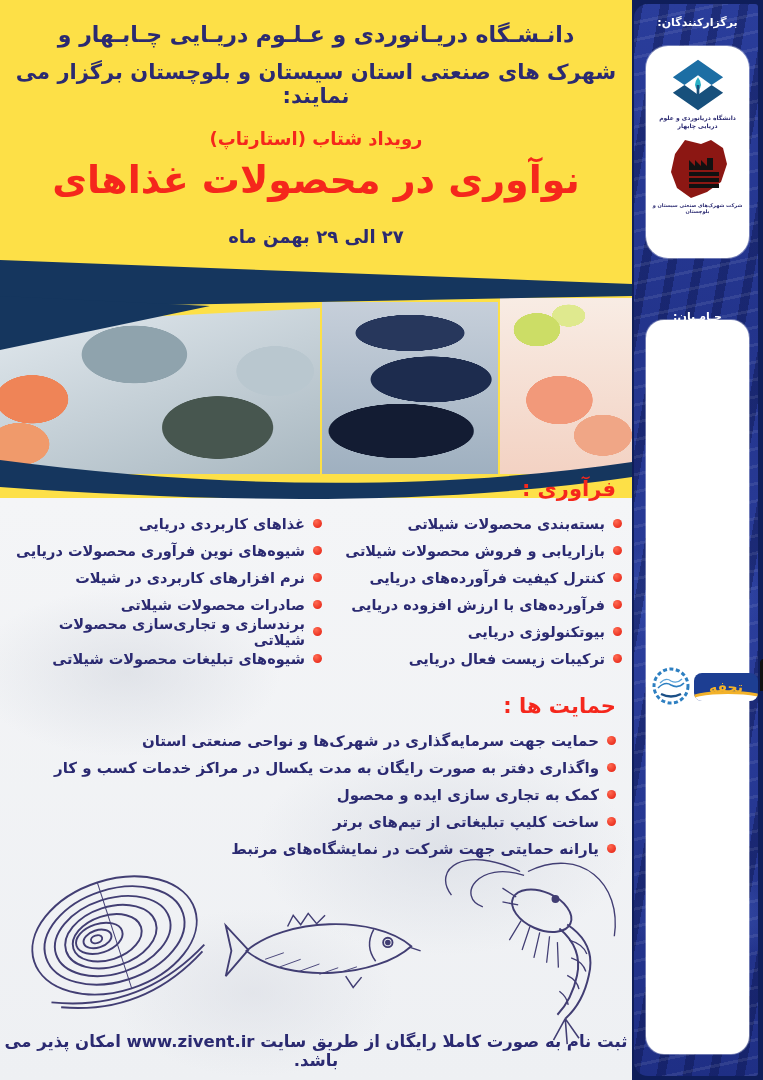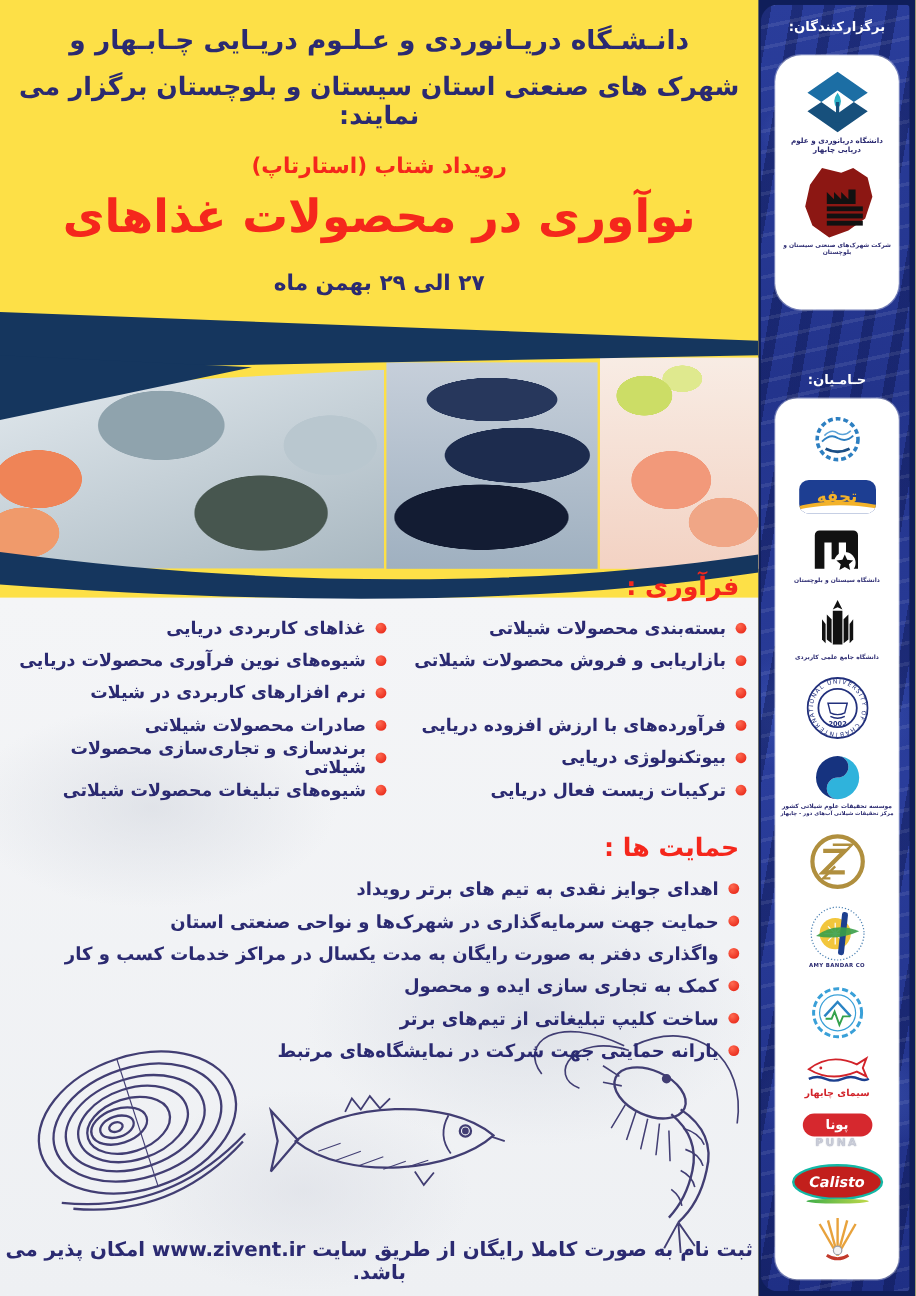--- a/index.html
+++ b/index.html
@@ -79,21 +79,21 @@
       radial-gradient(110px 60px at 60% 85%, rgba(90,120,215,.4), transparent 75%),
       linear-gradient(#2a3d9b,#23348c 30%,#2a3d9b 60%,#1f2f85);}
   .side-label{position:absolute;width:131px;text-align:center;direction:rtl;
               color:#ffffff;font-weight:700;font-size:11px;z-index:2;}
   .lbl-org{top:16px;}
   .lbl-sup{top:310px;}
   .card{position:absolute;left:14px;width:103px;background:#fff;z-index:2;
         box-shadow:0 0 0 1px rgba(255,255,255,.35);}
   .card-org{top:46px;height:212px;border-radius:22px;display:flex;flex-direction:column;
             align-items:center;justify-content:flex-start;padding-top:10px;box-sizing:border-box;}
-  .card-sup{top:332px;height:734px;border-radius:18px;display:flex;flex-direction:column;
+  .card-sup{top:320px;height:734px;border-radius:18px;display:flex;flex-direction:row;
             align-items:center;justify-content:space-around;padding:8px 2px;box-sizing:border-box;}
   .logo-cap{font-size:6px;color:#2b2a71;text-align:center;direction:rtl;line-height:1.3;
             font-weight:700;max-width:96px;}
   .logo-cap.lat{direction:ltr;font-size:4.5px;letter-spacing:.3px;}
   .slot{display:flex;flex-direction:column;align-items:center;gap:1px;}
   .tohfeh{width:64px;height:28px;border-radius:8px;background:#1d3e92;position:relative;
           display:flex;align-items:center;justify-content:center;overflow:hidden;}
   .tohfeh span{color:#f3b229;font-weight:800;font-size:14px;direction:rtl;z-index:1;}
   .tohfeh::after{content:"";position:absolute;left:-6px;bottom:-9px;width:80px;height:16px;
                  background:#fff;border-radius:50%;box-shadow:0 -3px 0 #f3b229;}
@@ -138,20 +138,21 @@
           <li class="t-item">
               <span class="dot"></span>
               <span>بسته‌بندی محصولات شیلاتی</span>
             </li>
           <li class="t-item">
               <span class="dot"></span>
               <span>بازاریابی و فروش محصولات شیلاتی</span>
             </li>
           <li class="t-item">
               <span class="dot"></span>
+              <span>کنترل کیفیت فرآورده‌های دریایی</span>
             </li>
           <li class="t-item">
               <span class="dot"></span>
               <span>فرآورده‌های با ارزش افزوده دریایی</span>
             </li>
           <li class="t-item">
               <span class="dot"></span>
               <span>بیوتکنولوژی دریایی</span>
             </li>
           <li class="t-item">
@@ -184,24 +185,20 @@
               <span class="dot"></span>
               <span>شیوه‌های تبلیغات محصولات شیلاتی</span>
             </li>
         </ul>
       </div>
     </section>
 
     <section class="supports">
       <h2 class="section-h">حمایت ها :</h2>
       <ul class="sup-list">
-        <li class="t-item">
-            <span class="dot"></span>
-            <span>اهدای جوایز نقدی به تیم های برتر رویداد</span>
-          </li>
         <li class="t-item">
             <span class="dot"></span>
             <span>حمایت جهت سرمایه‌گذاری در شهرک‌ها و نواحی صنعتی استان</span>
           </li>
         <li class="t-item">
             <span class="dot"></span>
             <span>واگذاری دفتر به صورت رایگان به مدت یکسال در مراکز خدمات کسب و کار</span>
           </li>
         <li class="t-item">
             <span class="dot"></span>

